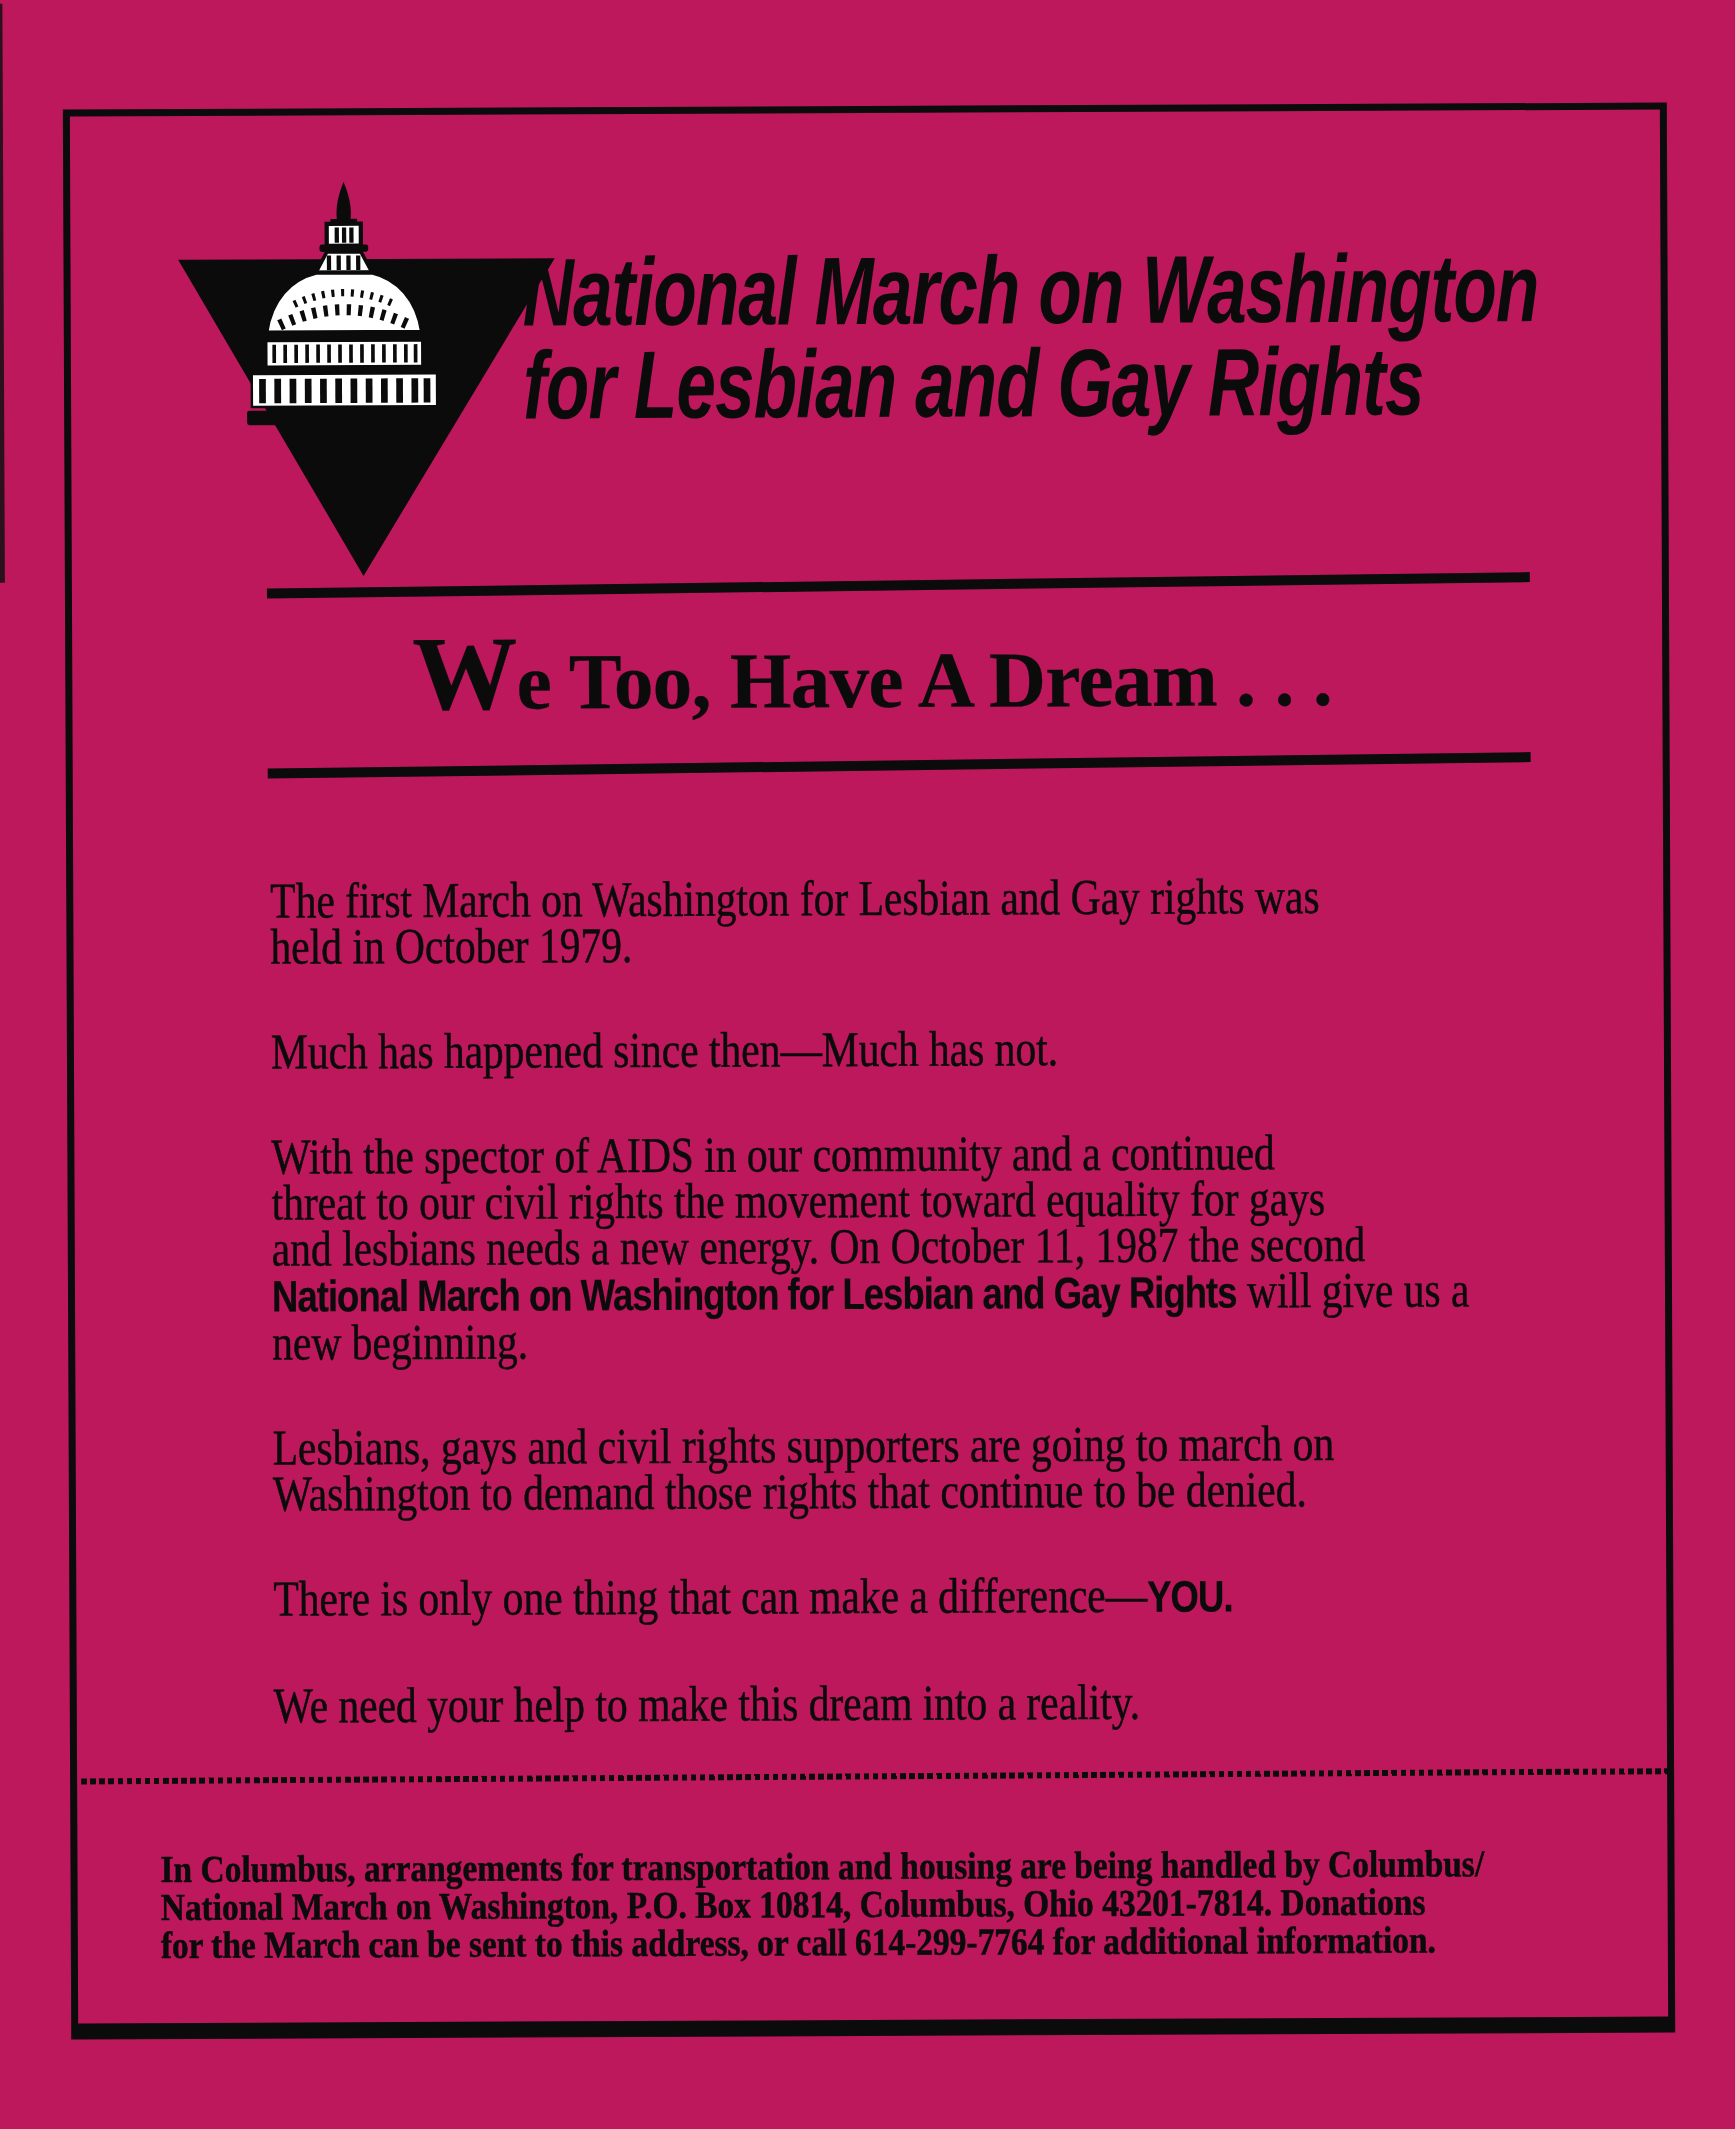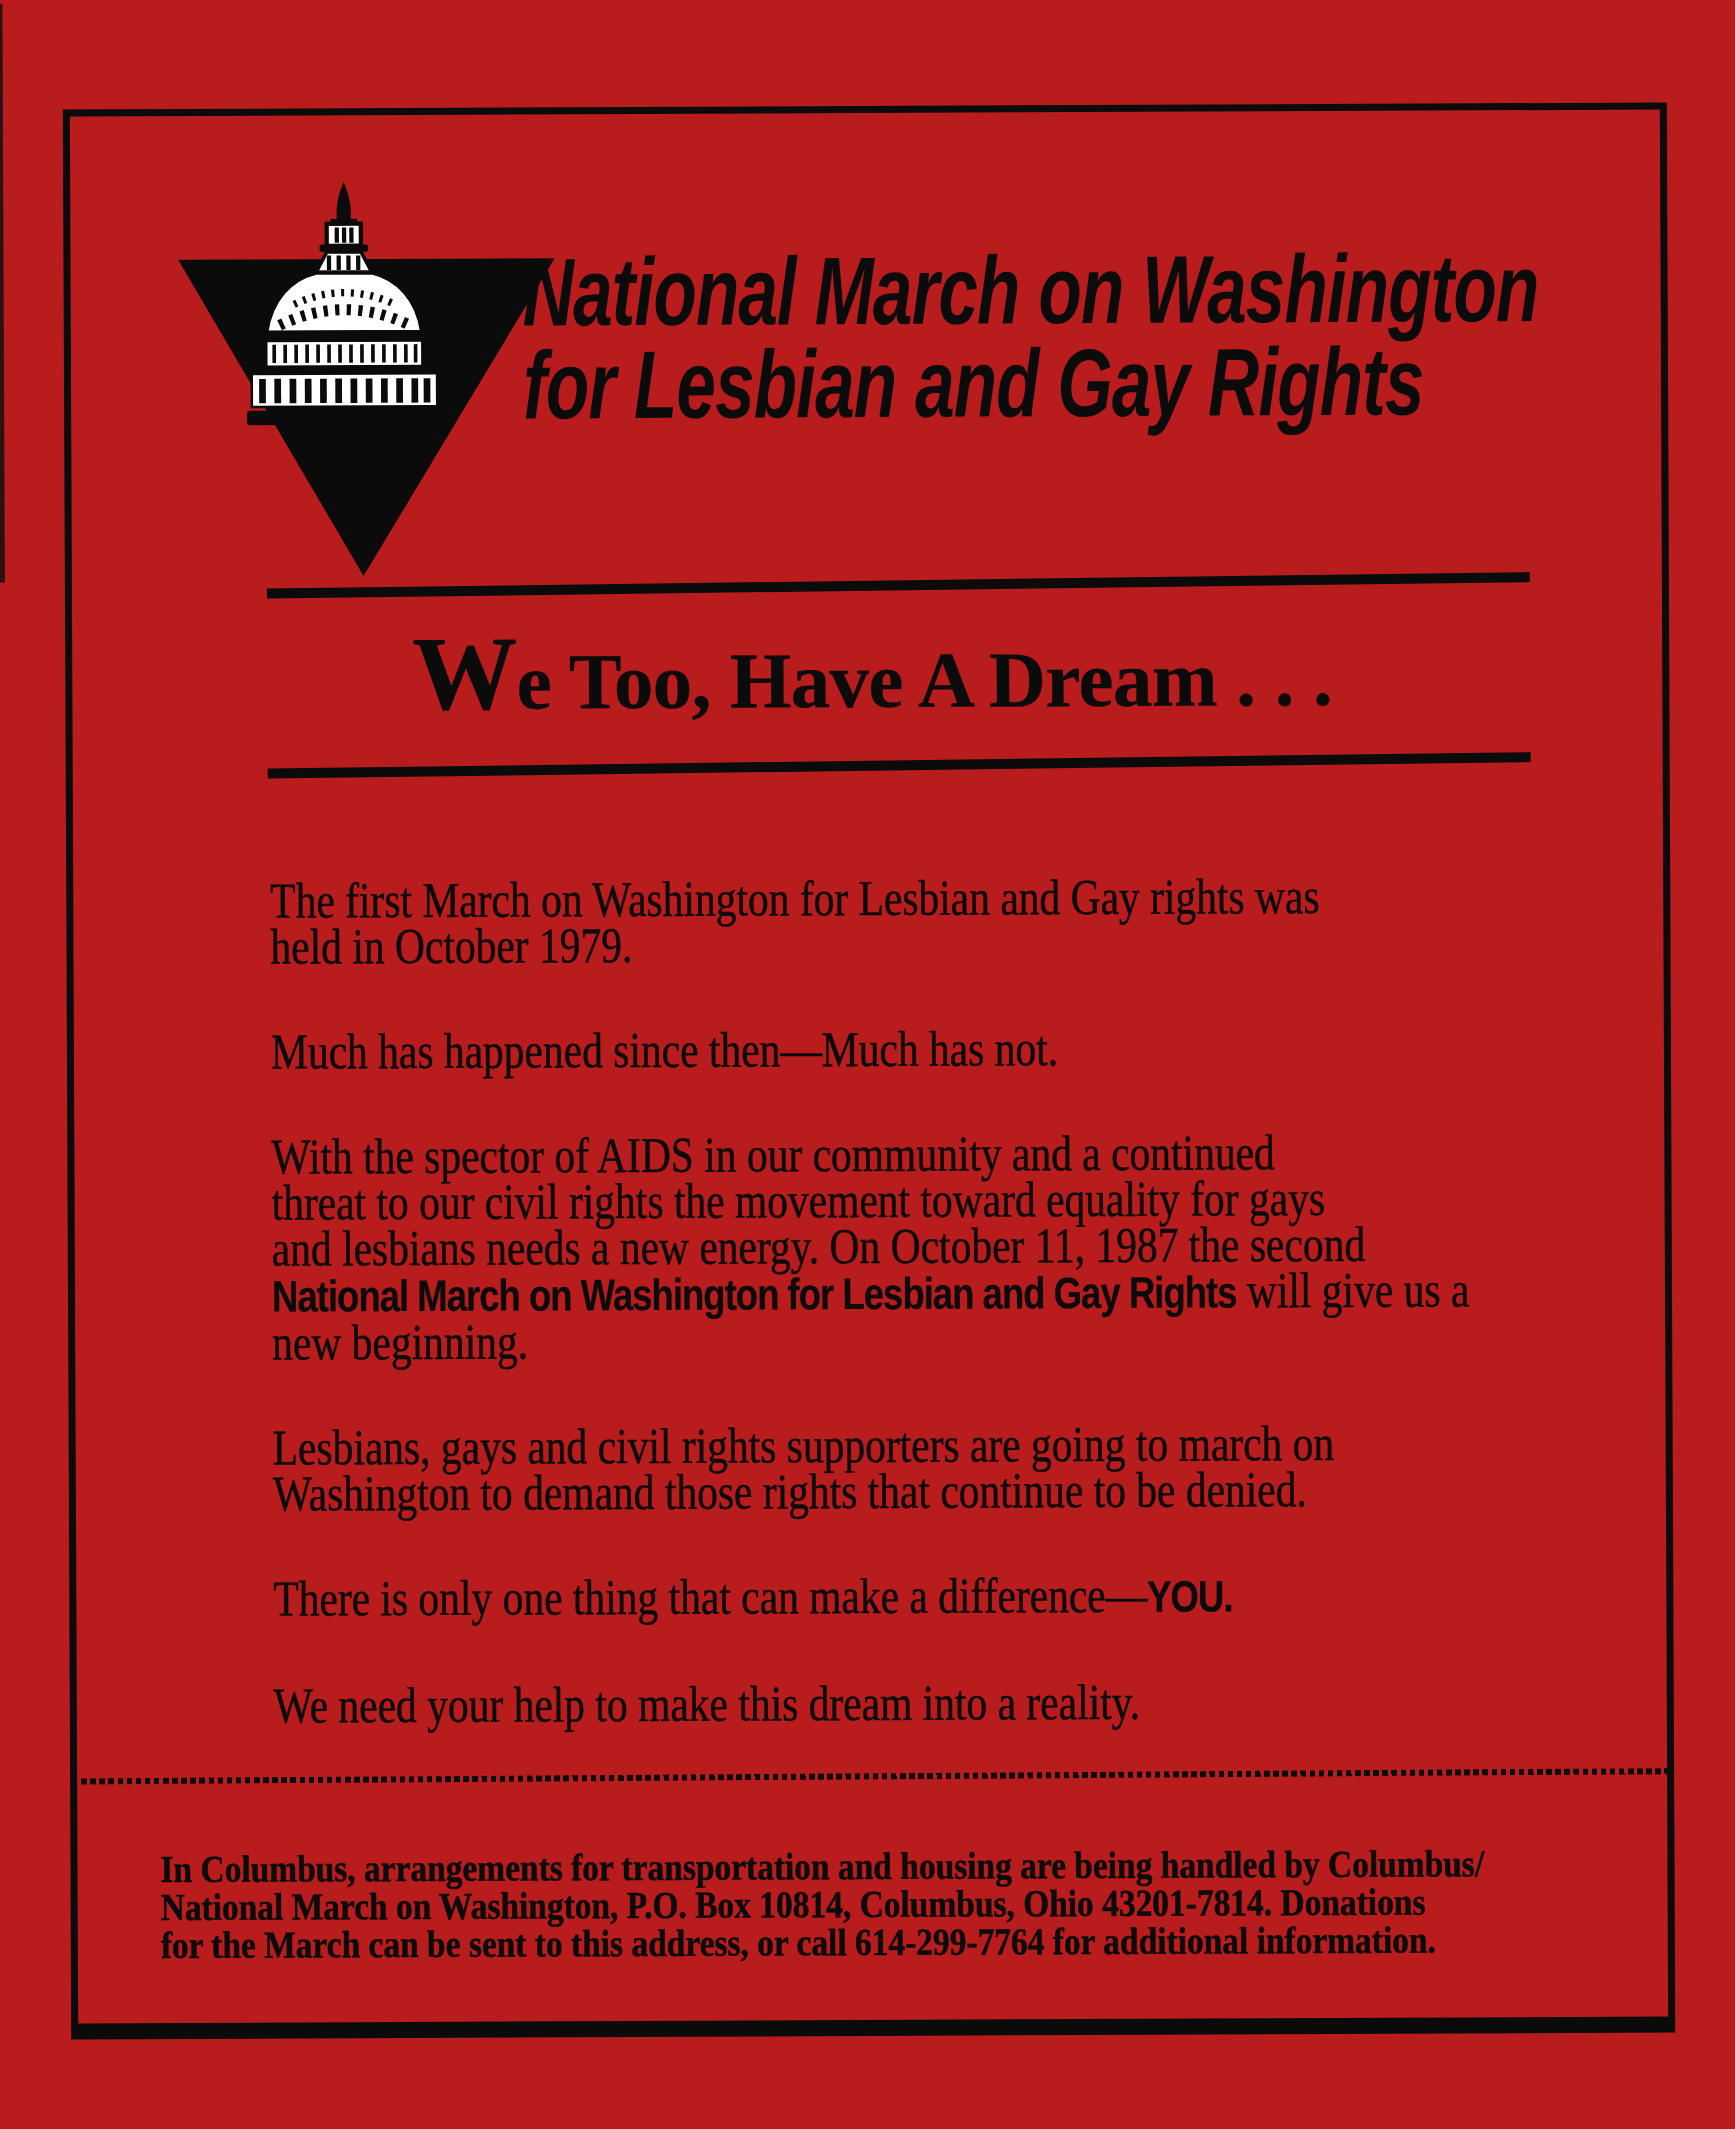--- a/index.html
+++ b/index.html
@@ -64,21 +64,21 @@
     position:absolute;left:157px;top:1847px;
     font-weight:700;font-size:38px;line-height:38px;
     white-space:pre;
     transform:scaleX(0.88);transform-origin:0 0;
     -webkit-text-stroke:0.5px var(--ink,#0b0b0b);
   }
 </style>
 </head>
 <body>
 
-<div class="page" style="background: #b91c1c;">
+<div class="page" style="background: #be185d;">
   <div class="sheet">
 
     <div class="scan-edge"></div>
     <div class="frame"></div>
 
     <svg class="logo" viewBox="0 0 640 660" aria-hidden="true">
       <polygon points="6,132 624,132 308,652" fill="#0b0b0b"></polygon>
       <g>
 
         <path d="M278 5 C286 26 292 44 289 70 L267 70 C264 44 270 26 278 5 Z" fill="#0b0b0b"></path>

